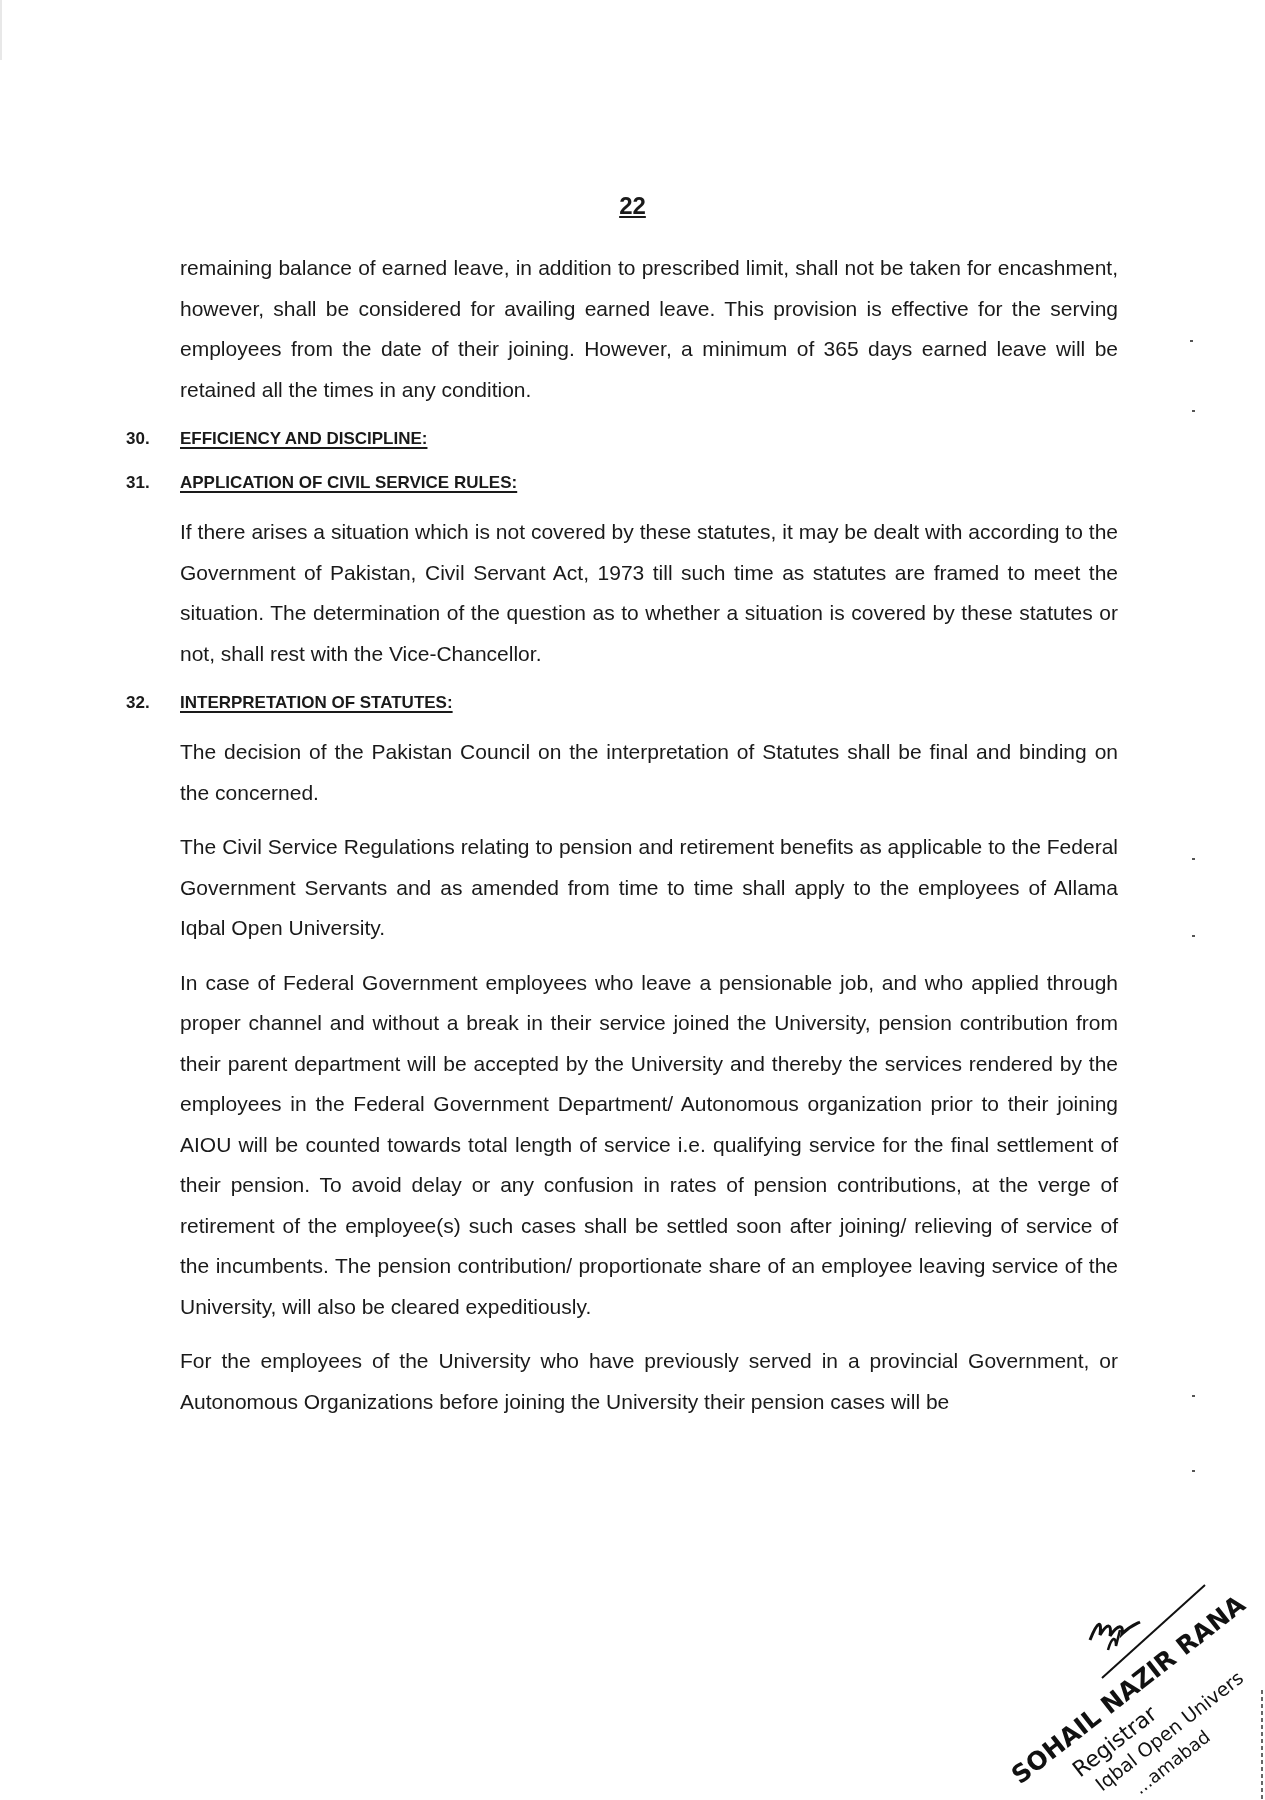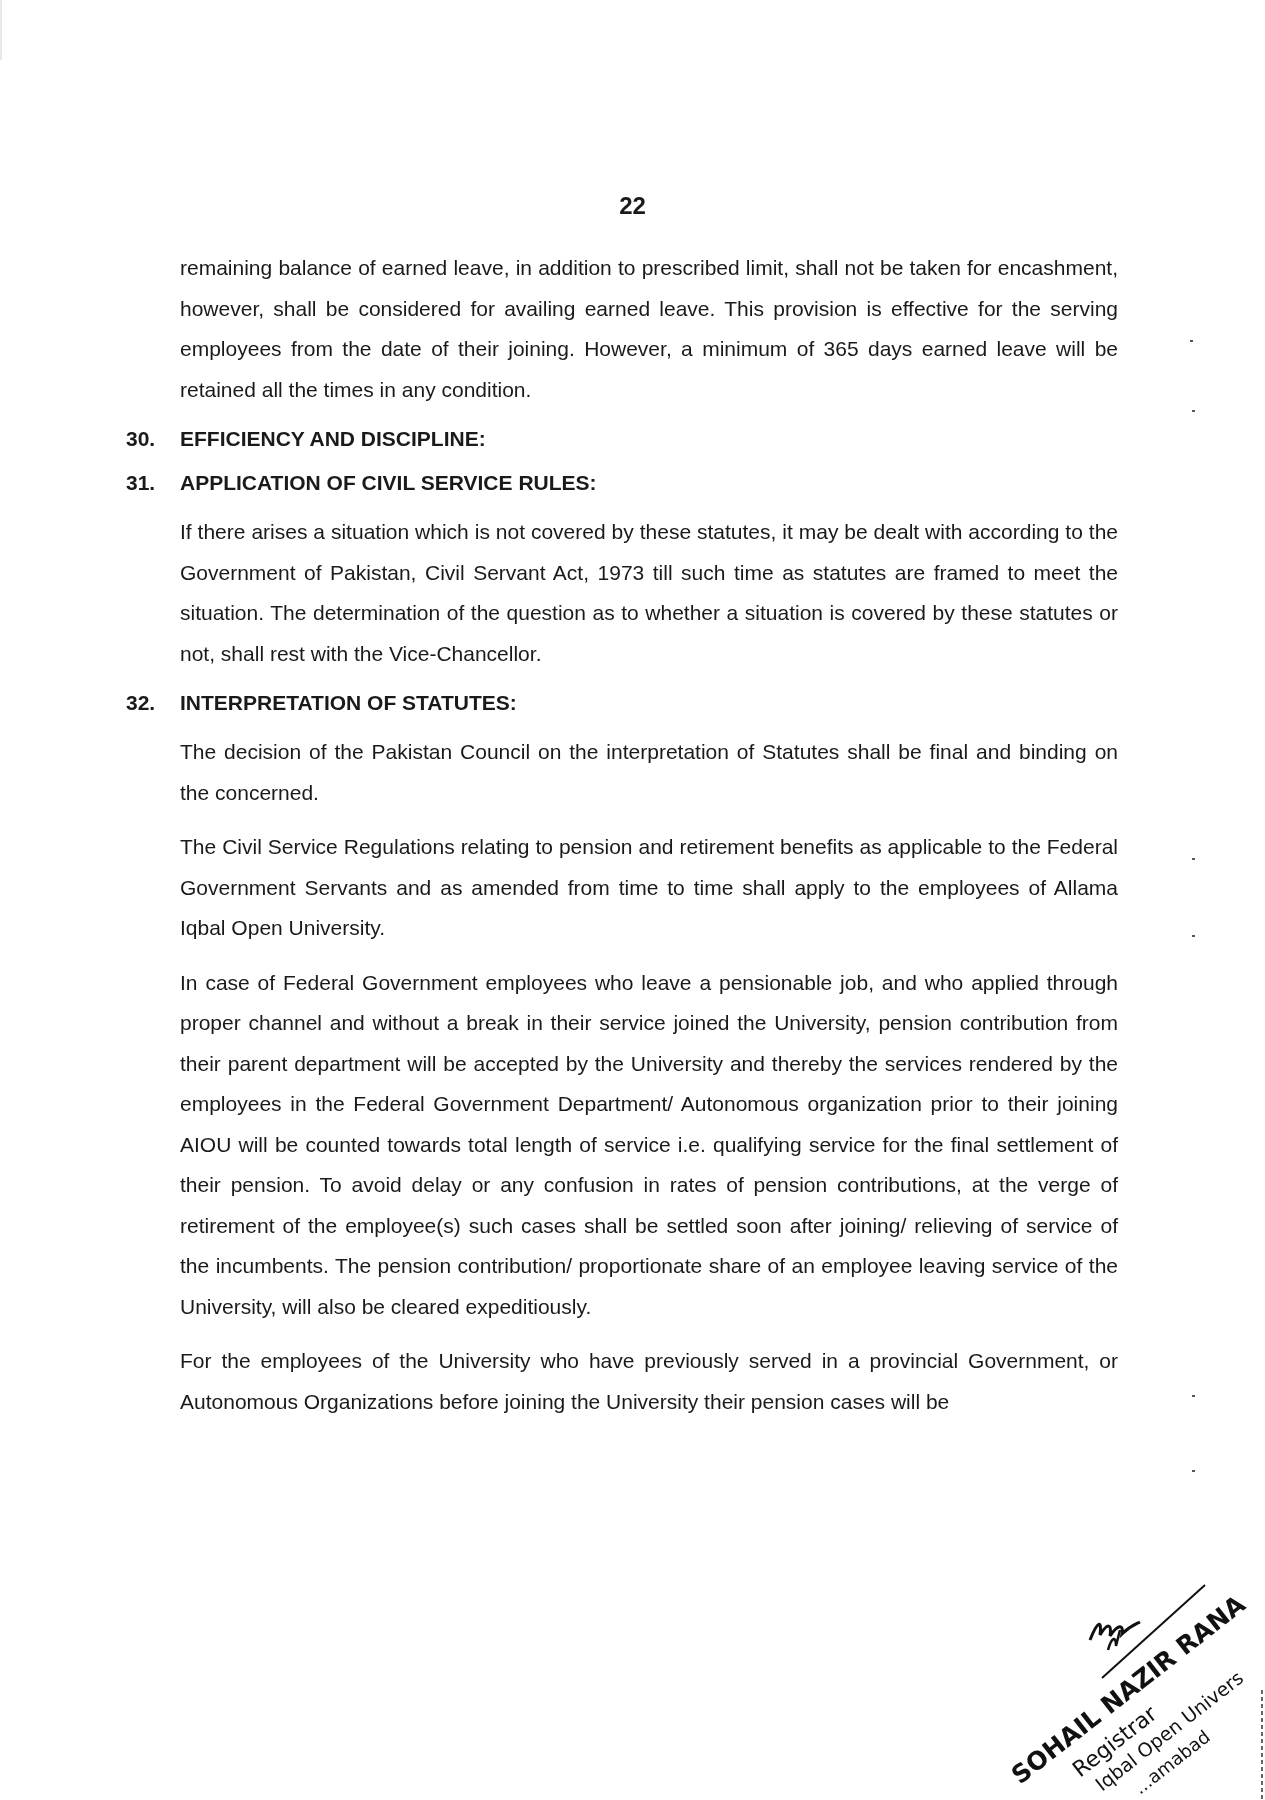--- a/index.html
+++ b/index.html
@@ -3,35 +3,35 @@
 <meta charset="utf-8">
 <style>
   html, body { margin: 0; padding: 0; background: #ffffff; }
   body {
     width: 1265px; height: 1800px; position: relative; overflow: hidden;
     font-family: "Liberation Sans", sans-serif; color: #1a1a1a;
   }
   .left-edge { position: absolute; left: 0; top: 0; width: 2px; height: 60px; background: #e8e8e8; }
   .page-number {
     position: absolute; top: 192px; left: 0; width: 1265px; text-align: center;
-    font-weight: bold; font-size: 24px; letter-spacing: 0px;
+    font-weight: bold; font-size: 24px; letter-spacing: 0px; text-decoration: underline;
   }
   .content {
     position: absolute; left: 180px; width: 938px; top: 248px;
     font-size: 21px; line-height: 40.5px;
   }
   p { margin: 0; text-align: justify; }
   .para { margin-bottom: 14px; }
   .section { position: relative; }
   .heading {
-    position: relative; font-weight: bold; font-size: 21px; margin-left: 0;
+    position: relative; font-weight: bold; font-size: 17px; margin-left: 0;
     margin-top: 6px; margin-bottom: 14px; line-height: 30px;
   }
   .heading .num { position: absolute; left: -54px; }
-  .heading .title { text-underline-offset: 3px; text-decoration-thickness: 2px; }
+  .heading .title { text-decoration: underline; text-underline-offset: 3px; text-decoration-thickness: 2px; }
   .mark { position: absolute; width: 3px; height: 2px; background: #555; }
   .stamp { position: absolute; left: 990px; top: 1580px; width: 275px; height: 220px; }
 </style>
 </head>
 <body>
 
 <div class="left-edge"></div>
 
 <div class="page-number">22</div>
 

